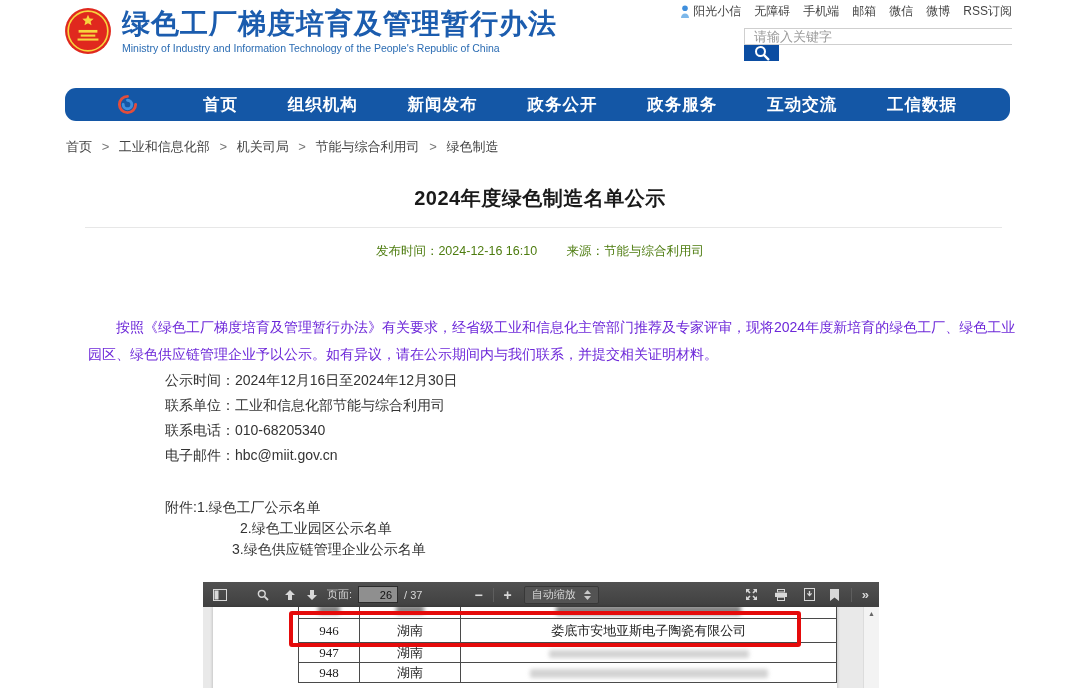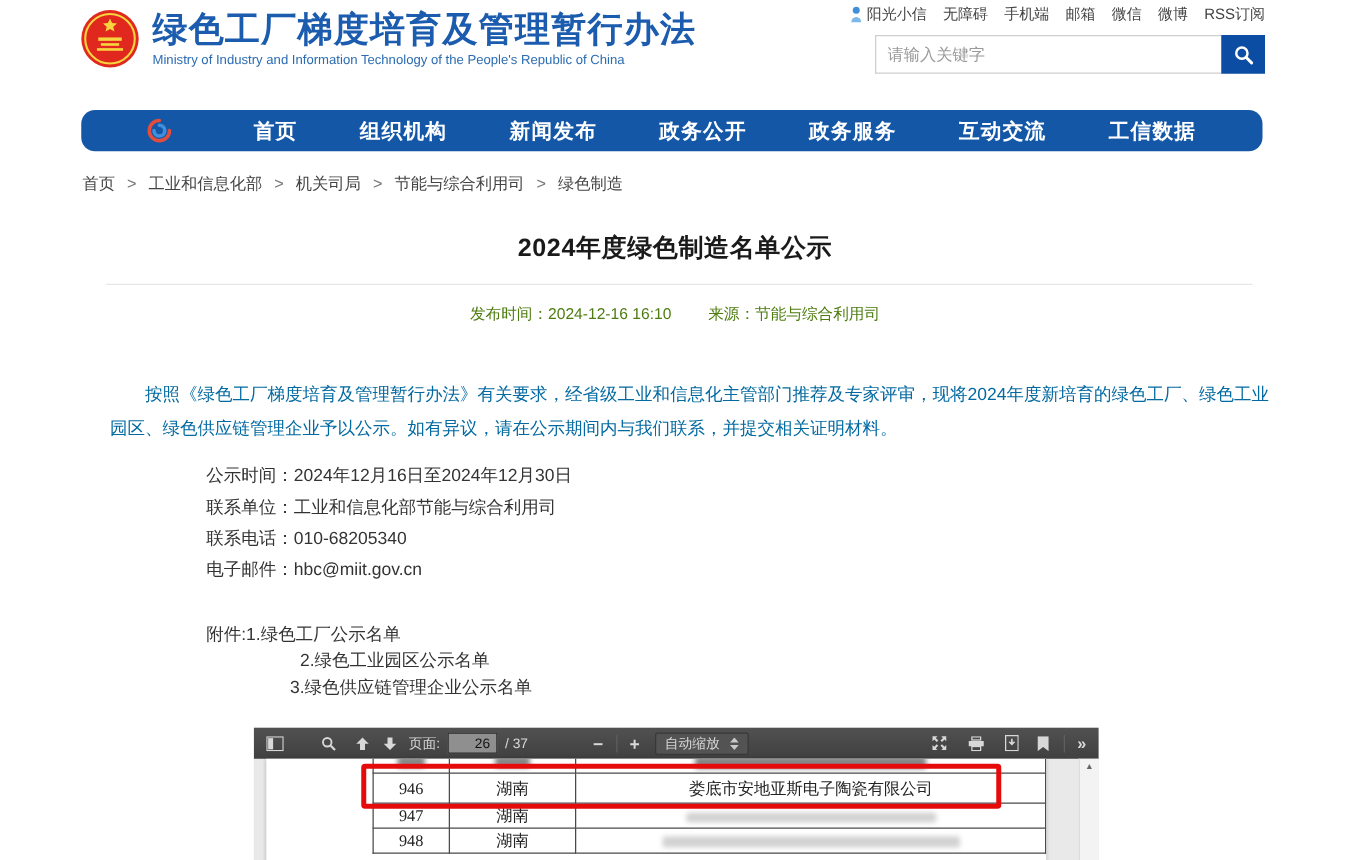--- a/index.html
+++ b/index.html
@@ -13,21 +13,21 @@
   .logo-row { position:absolute; left:64px; top:7px; display:flex; align-items:center; }
   .emblem { width:48px; height:48px; }
   .site-titles { margin-left:10px; }
   .site-title { font-size:28px; font-weight:bold; color:#1b5cae; letter-spacing:1px; line-height:32px; }
   .site-subtitle { font-size:10.5px; color:#2b6cb3; margin-top:2px; }
 
   .mini-links { position:absolute; top:3px; right:68px; display:flex; align-items:center; gap:13px;
     font-size:12px; color:#444; }
   .mini-links .lnk { cursor:pointer; display:flex; align-items:center; gap:3px; }
 
-  .search-bar { position:absolute; top:28px; right:68px; width:312px; height:31px; display:flex; }
+  .search-bar { position:absolute; top:28px; right:68px; width:268px; height:31px; display:flex;flex-direction:column; }
   .search-bar input { flex:1; border:1px solid #cfcfcf; border-right:none; font-size:13px;
     padding:0 9px; color:#333; outline:none; font-family:inherit; }
   .search-bar input::placeholder { color:#9a9a9a; }
   .search-btn { width:35px; height:31px; background:#0b4da2; border:none; display:flex;
     align-items:center; justify-content:center; cursor:pointer; }
 
   
   .nav { position:absolute; left:65px; top:88px; width:945px; height:33px; background:#1457a6;
     border-radius:11px; display:flex; align-items:center; }
   .nav-logo { margin-left:52px; display:flex; align-items:center; }
@@ -41,22 +41,22 @@
   .breadcrumb .sep { margin:0 6px; color:#777; }
 
   
   .article-title { position:absolute; top:185px; left:0; width:100%; text-align:center;
     font-size:20px; font-weight:bold; color:#1a1a1a; letter-spacing:0.5px; }
   .title-divider { position:absolute; top:227px; left:85px; right:78px; border-top:1px solid #e7e7e7; }
   .article-meta { position:absolute; top:243px; left:0; width:100%; text-align:center;
     font-size:12.5px; color:#4d7c0f; }
   .article-meta .meta-src { margin-left:26px; }
 
-  .article-body { position:absolute; top:302px; left:88px; right:62px; font-size:14px;
-    color:#0369a1; line-height:27px; text-indent:2em; }
+  .article-body { position:absolute; top:314px; left:88px; right:62px; font-size:14px;
+    color:#6d28d9; line-height:27px; text-indent:2em; }
 
   .info-lines { position:absolute; top:368px; left:165px; font-size:14px; color:#333; line-height:25px; }
 
   .attachments { position:absolute; top:497px; left:165px; font-size:14px; color:#333; line-height:21px; }
   .attachments .att-1 { margin-left:75px; }
   .attachments .att-2 { margin-left:67px; }
 
   
   .pdf-viewer { position:absolute; left:203px; top:556px; width:676px; height:132px; overflow:hidden;
     background:#e9e9e9;margin-top:26px; }

